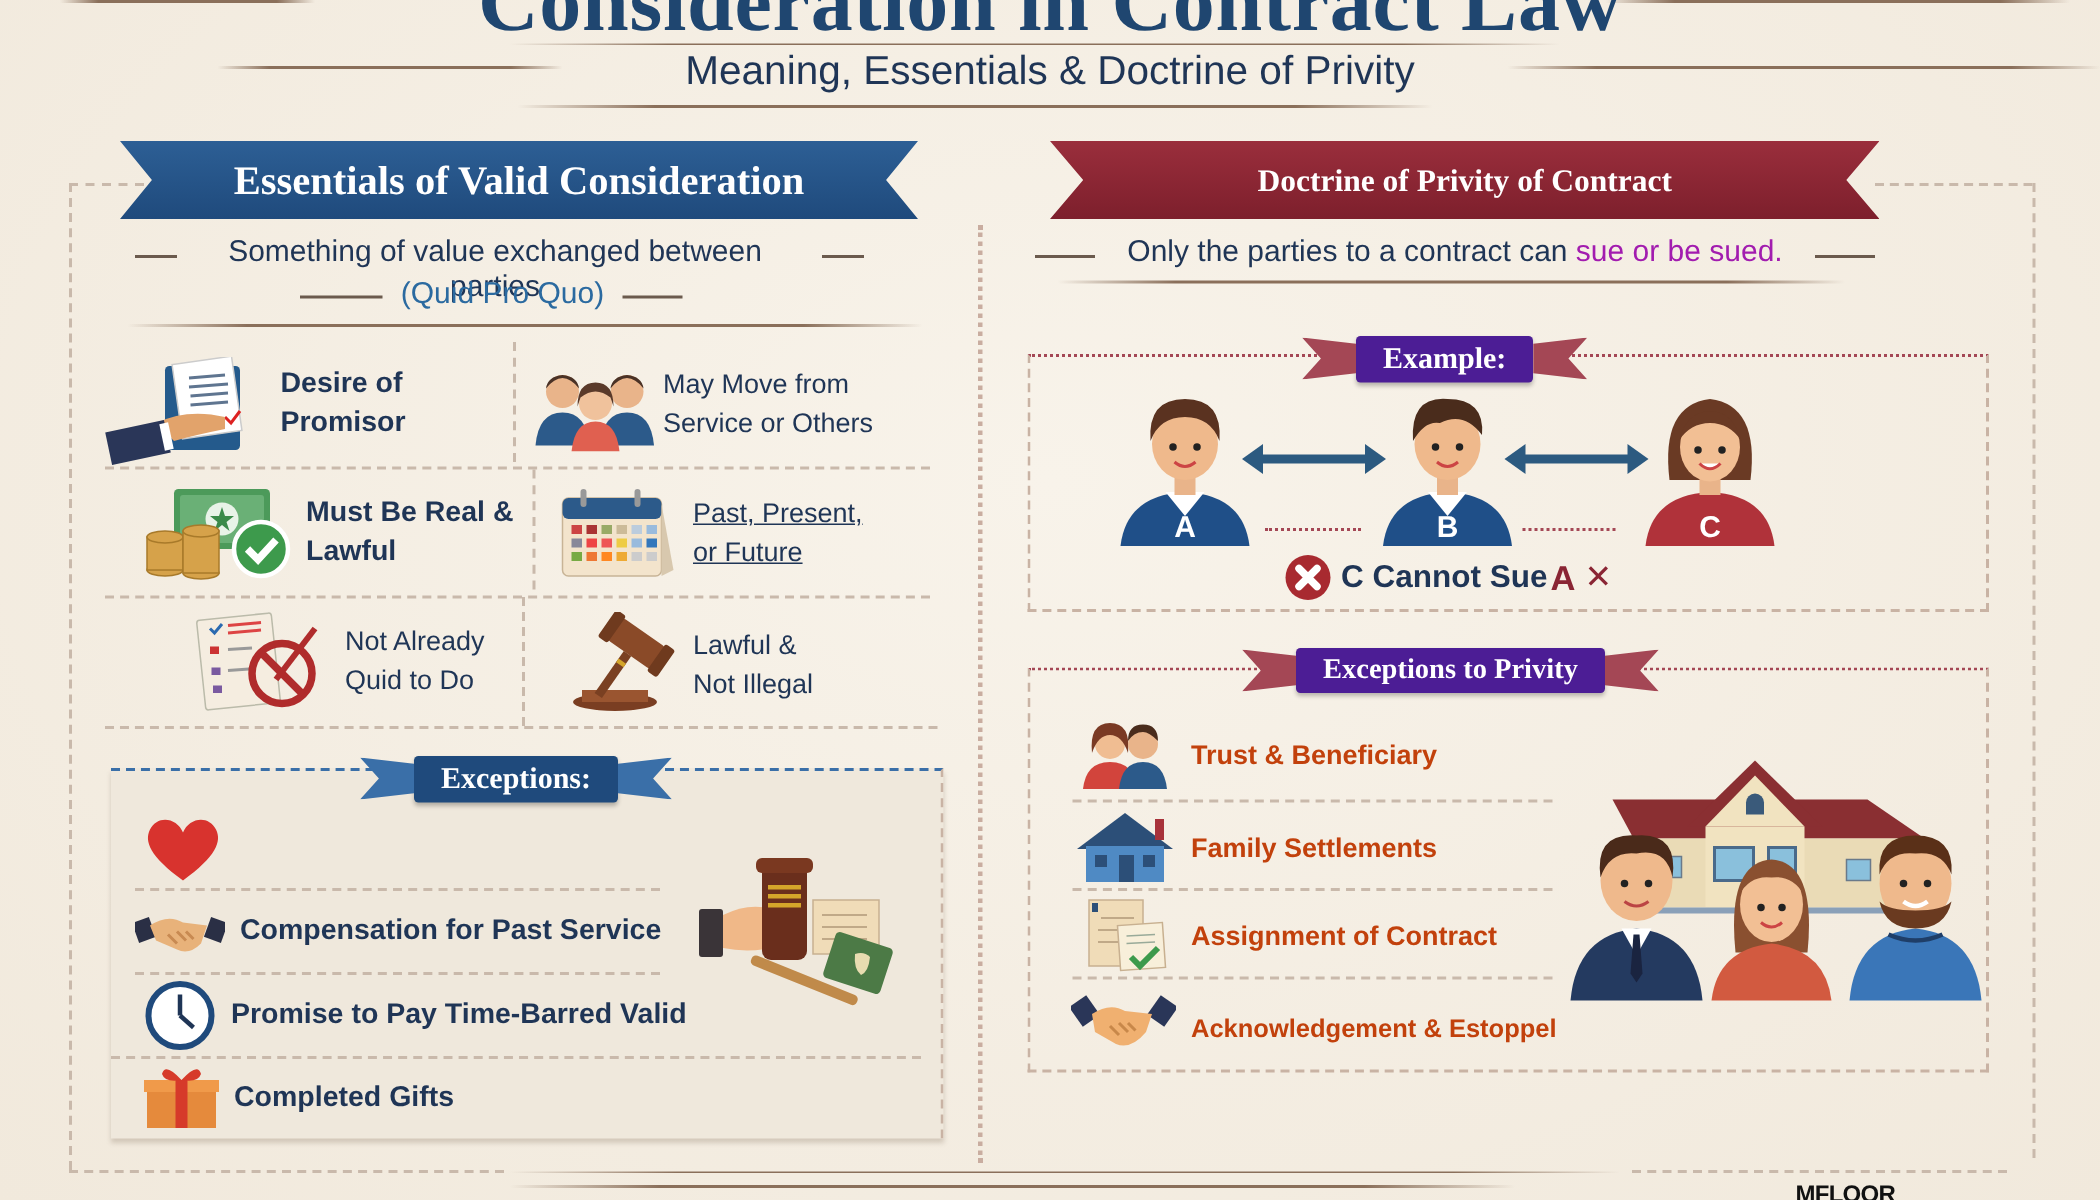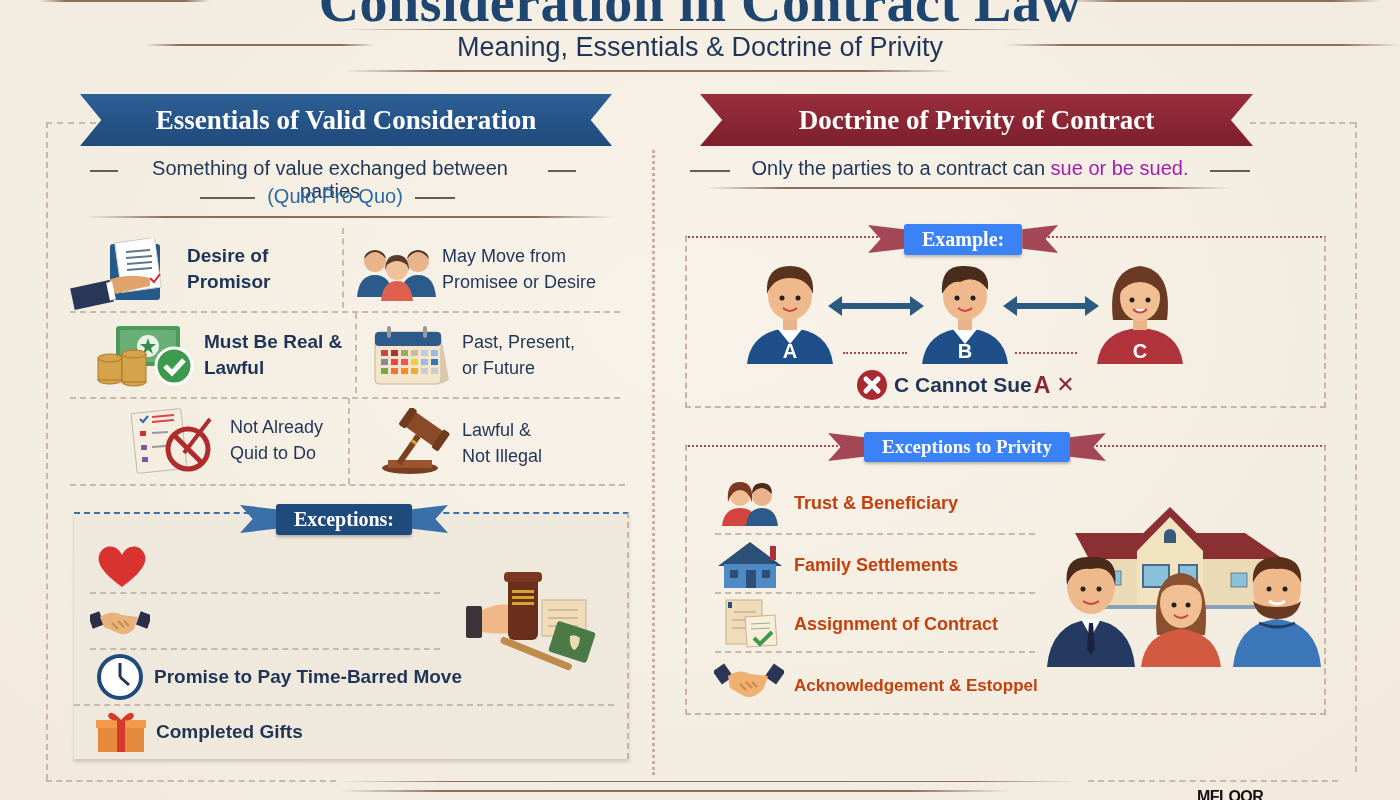--- a/index.html
+++ b/index.html
@@ -38,21 +38,21 @@
   .mini-ribbon .tail { width: 36px; height: 28px; }
   .mini-ribbon .tail.l { clip-path: polygon(0 0, 100% 15%, 100% 85%, 0 100%, 35% 50%); }
   .mini-ribbon .tail.r { clip-path: polygon(0 15%, 100% 0, 65% 50%, 100% 100%, 0 85%); }
   .mini-ribbon .core {
     color: #fff; font-family: "Liberation Serif", serif; font-weight: bold; font-size: 20px;
     padding: 4px 18px; border-radius: 3px; box-shadow: 0 2px 3px rgba(0,0,0,0.25);
   }
   .blue .tail { background: #3a6fa8; }
   .blue .core { background: #1f4a7c; }
   .red .tail { background: #a44755; }
-  .red .core { background: #3b82f6; }
+  .red .core { background: #4c1d95; }
 
   .dash-box { position: absolute; border: 2px dashed #c9b3a4; }
   .dash-h { position: absolute; border-top: 2px dashed #c9b9ab; height: 0; }
   .dash-v { position: absolute; border-left: 2px dashed #c9b9ab; width: 0; }
 
   .tagline { position: absolute; text-align: center; font-size: 20px; color: #1f3556; }
   .tag-dash { position: absolute; height: 2px; background: #6b5a4d; }
 
   .cell { position: absolute; display: flex; align-items: center; }
   .cell .label { font-size: 19px; font-weight: bold; color: #1f3556; line-height: 26px; }
@@ -139,21 +139,21 @@
       <path d="M52 14 Q63 0 74 14 Q73 6 63 5 Q53 6 52 14Z" fill="#4a3226"></path>
     <path d="M45 52 Q47 30 63 30 Q79 30 81 52Z" fill="#2c5a8a"></path>
     <circle cx="42" cy="24" r="11" fill="#f0c29c"></circle>
       <path d="M30 26 Q30 10 42 10 Q54 10 54 26 L52 20 Q42 12 32 20Z" fill="#5a3a2a"></path>
     <path d="M26 56 Q28 36 42 36 Q56 36 58 56Z" fill="#e06050"></path>
   </svg>
 </div>
 <div class="cell" style="left:442px; top:243px;">
   <div class="label" style="font-weight:normal; font-size:18px;">
       <div>May Move from</div>
-      <div>Promisee or Desire</div>
+      <div>Service or Others</div>
     </div>
 </div>
 
 <div class="icon" style="left:96px; top:322px; width:100px; height:66px;">
   <svg width="100" height="66" viewBox="0 0 100 66">
     <rect x="20" y="4" width="64" height="40" rx="3" fill="#4c9a5a"></rect>
     <rect x="24" y="8" width="56" height="32" rx="2" fill="#6ab076"></rect>
     <circle cx="52" cy="24" r="11" fill="#e8f3e8"></circle>
     <polygon points="52,16 54,22 60,22 55,26 57,32 52,28 47,32 49,26 44,22 50,22" fill="#3a8a4a"></polygon>
     <g fill="#d6a24a" stroke="#a87a2a" stroke-width="1">
@@ -197,21 +197,21 @@
       <rect x="8" y="44" width="7" height="6" fill="#7a4"></rect>
         <rect x="18" y="44" width="7" height="6" fill="#e73"></rect>
         <rect x="28" y="44" width="7" height="6" fill="#f82"></rect>
         <rect x="38" y="44" width="7" height="6" fill="#ea3"></rect>
         <rect x="48" y="44" width="7" height="6" fill="#ccc"></rect>
         <rect x="58" y="44" width="7" height="6" fill="#ccc"></rect>
     </g>
     <path d="M68 12 L76 56 L68 60Z" fill="#d8c8ae"></path>
   </svg>
 </div>
-<div class="cell" style="left:462px; top:329px;">
+<div class="cell" style="left:462px; top:329px;text-decoration:underline;">
   <div class="label" style="font-weight:normal; font-size:18px;">
       <div>Past, Present,</div>
       <div>or Future</div>
     </div>
 </div>
 
 <div class="icon" style="left:128px; top:405px; width:90px; height:72px;">
   <svg width="90" height="72" viewBox="0 0 90 72">
     <rect x="6" y="6" width="50" height="60" rx="2" fill="#f5ede0" stroke="#bba" transform="rotate(-6 31 36)"></rect>
     <path d="M12 14 l3 3 l5 -6" stroke="#2a6ab0" stroke-width="2" fill="none"></path>
@@ -268,30 +268,31 @@
 </div>
 <div class="dash-h" style="left:90px; top:592px; width:350px;"></div>
 
 <div class="exc-item" style="left:90px; top:601px;">
   <svg width="60" height="40" viewBox="0 0 60 40">
     <rect x="0" y="12" width="12" height="14" fill="#2a2f45" transform="rotate(-20 6 19)"></rect>
     <rect x="48" y="12" width="12" height="14" fill="#2a2f45" transform="rotate(20 54 19)"></rect>
     <path d="M10 16 Q22 8 32 14 L48 16 L44 28 Q36 36 28 32 L14 26Z" fill="#e8b27a"></path>
     <path d="M22 22 l6 6 M28 20 l6 6 M34 20 l5 5" stroke="#c88a52" stroke-width="2"></path>
   </svg>
+  <span class="label">Compensation for Past Service</span>
 </div>
 <div class="dash-h" style="left:90px; top:648px; width:350px;"></div>
 
 <div class="exc-item" style="left:96px; top:654px;">
   <svg width="48" height="46" viewBox="0 0 48 46">
     <circle cx="24" cy="23" r="21" fill="#fff" stroke="#1f4a7c" stroke-width="4"></circle>
     <line x1="24" y1="23" x2="24" y2="9" stroke="#1f3556" stroke-width="3"></line>
     <line x1="24" y1="23" x2="33" y2="31" stroke="#1f3556" stroke-width="3"></line>
   </svg>
-  <span class="label">Promise to Pay Time-Barred Move</span>
+  <span class="label">Promise to Pay Time-Barred Valid</span>
 </div>
 <div class="dash-h" style="left:74px; top:704px; width:540px;"></div>
 
 <div class="exc-item" style="left:96px; top:710px;">
   <svg width="50" height="44" viewBox="0 0 50 44">
     <rect x="2" y="14" width="46" height="28" fill="#e58a3c"></rect>
     <rect x="0" y="10" width="50" height="8" fill="#f09a4a"></rect>
     <rect x="21" y="10" width="8" height="32" fill="#d63a2a"></rect>
     <path d="M25 10 Q14 -2 12 6 Q14 12 25 10 Q36 -2 38 6 Q36 12 25 10Z" fill="#d63a2a"></path>
   </svg>
@@ -314,21 +315,21 @@
       <rect x="50" y="26" width="22" height="3" fill="#d4a52a"></rect>
       <rect x="50" y="32" width="22" height="3" fill="#d4a52a"></rect>
     <rect x="36" y="80" width="76" height="7" rx="3" fill="#c08a4a" transform="rotate(22 74 84)"></rect>
   </svg>
 </div>
 
 <div class="dash-h" style="left:1250px; top:122px; width:105px;"></div>
 <div class="dash-v" style="left:1355px; top:122px; height:650px;"></div>
 <div class="dash-h" style="left:1088px; top:780px; width:250px;"></div>
 
-<div class="ribbon red serif" style="left:700px; top:94px; width:553px; height:52px; font-size:27px;">
+<div class="ribbon red serif" style="left:700px; top:94px; width:553px; height:52px; font-size:21px;">
   <span>Doctrine of Privity of Contract</span>
 </div>
 
 <div class="tag-dash" style="left:690px; top:170px; width:40px;"></div>
 <div class="tagline" style="left:735px; top:157px; width:470px;">
   <span>Only the parties to a contract can </span><span style="color:#a21caf;">sue or be sued.</span>
 </div>
 <div class="tag-dash" style="left:1210px; top:170px; width:40px;"></div>
 <div class="hline" style="left:705px; top:187px; width:525px;"></div>
 

